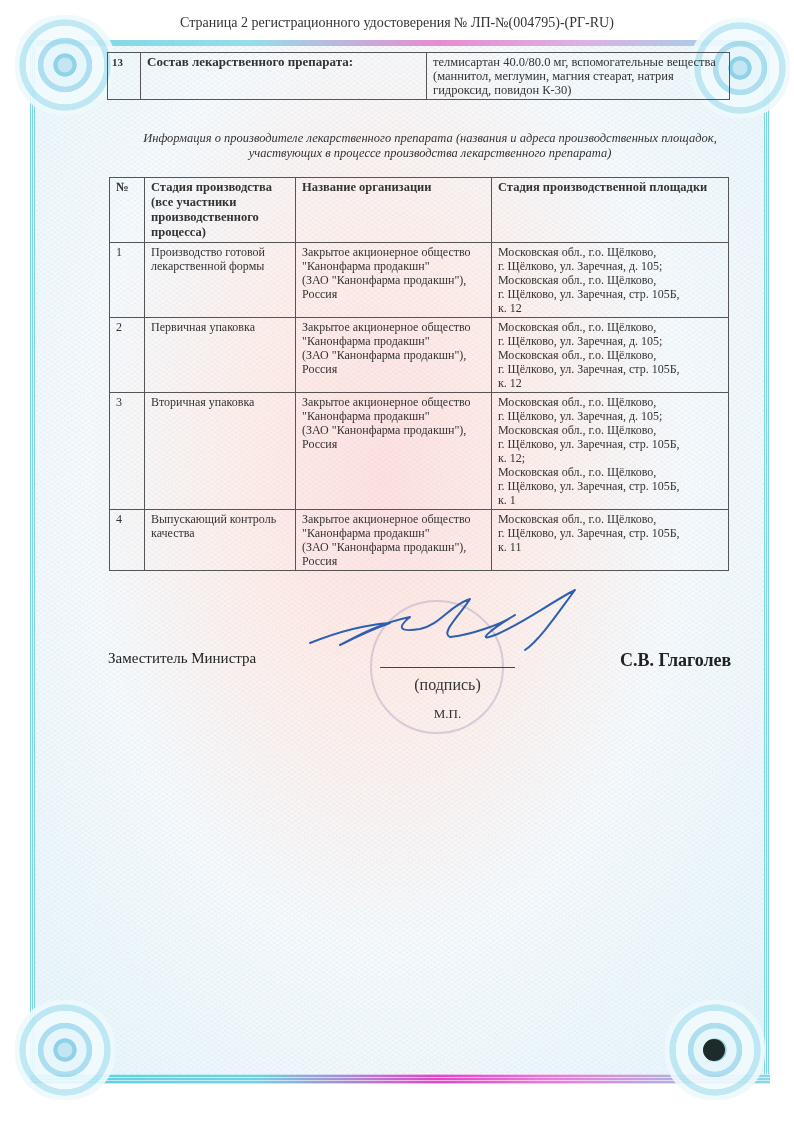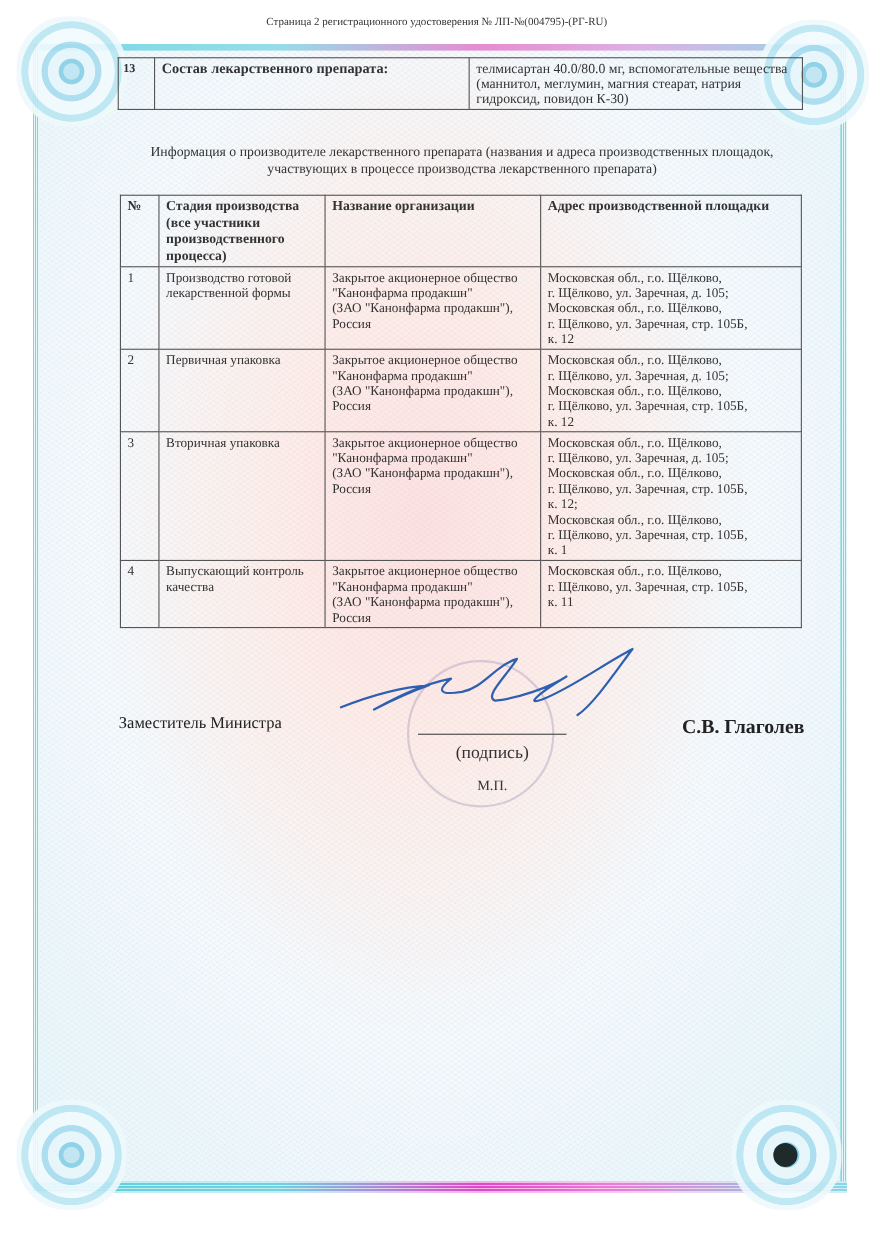--- a/index.html
+++ b/index.html
@@ -30,34 +30,34 @@
   .rosette {
     position:absolute; width:100px; height:100px; border-radius:46%;
     background:
       radial-gradient(circle, #bfe4f2 0 10%, #86cfe6 11% 16%, #e6f6fb 17% 30%, #a7dcee 31% 38%, #f1fafd 39% 55%, #b9e6f2 56% 64%, #eef9fc 65% 78%, #c6ecf5 79% 100%);
     opacity:.9;
   }
   .rosette-dot { position:absolute; width:22px; height:22px; border-radius:50%; background:#1f2a2a; }
 
   .page-header {
     position:absolute; left:0; top:15px; width:794px; text-align:center;
-    font-size:10px; color:#333;
+    font-size:14px; color:#333;
   }
   table { border-collapse: collapse; position:absolute; }
   td, th { border: 1px solid #555; vertical-align: top; font-size:12px; line-height:14px; color:#333; }
   .t-top { left:107px; top:52px; width:623px; }
   .t-top td { padding: 2px 6px; }
   .t-top .num { width:22px; font-weight:bold; font-size:11px; text-align:left; padding-left:4px; }
   .t-top .lbl { width:273px; font-weight:bold; font-size:13px; }
   .t-top .val { font-size:12.5px; }
   .t-top .center { text-align:center; }
 
   .info-caption {
-    position:absolute; left:110px; top:131px; width:620px; text-align:center;
-    font-size:12.5px; line-height:15px; color:#333;
+    position:absolute; left:120px; top:131px; width:620px; text-align:center;
+    font-size:12.5px; line-height:15px; color:#333;font-style:italic;
   }
   .t-main { left:109px; top:177px; width:620px; }
   .t-main th { font-weight:bold; text-align:left; padding:2px 6px; font-size:12.5px; line-height:15px; }
   .t-main td { padding:2px 6px; }
   .c-no { width:22px; }
   .c-stage { width:138px; }
   .c-org { width:183px; }
   .pre { white-space: pre-line; }
 
   .signer-title { position:absolute; left:108px; top:650px; font-weight:normal; font-size:15px; color:#222; }
@@ -97,21 +97,21 @@
   </table>
 
 <div class="info-caption">Информация о производителе лекарственного препарата (названия и адреса производственных площадок, участвующих в процессе производства лекарственного препарата)</div>
 
 <table class="t-main">
   <tbody>
       <tr>
     <th class="c-no">№</th>
     <th class="c-stage">Стадия производства (все участники производственного процесса)</th>
     <th class="c-org">Название организации</th>
-    <th>Адрес производственной площадки</th>
+    <th>Стадия производственной площадки</th>
   </tr>
   <tr>
     <td class="c-no">1</td>
     <td class="c-stage">Производство готовой лекарственной формы</td>
     <td class="c-org pre">Закрытое акционерное общество "Канонфарма продакшн"
  (ЗАО "Канонфарма продакшн"), Россия</td>
     <td class="pre">Московская обл., г.о. Щёлково,
 г. Щёлково, ул. Заречная, д. 105;
 Московская обл., г.о. Щёлково,
 г. Щёлково, ул. Заречная, стр. 105Б,

